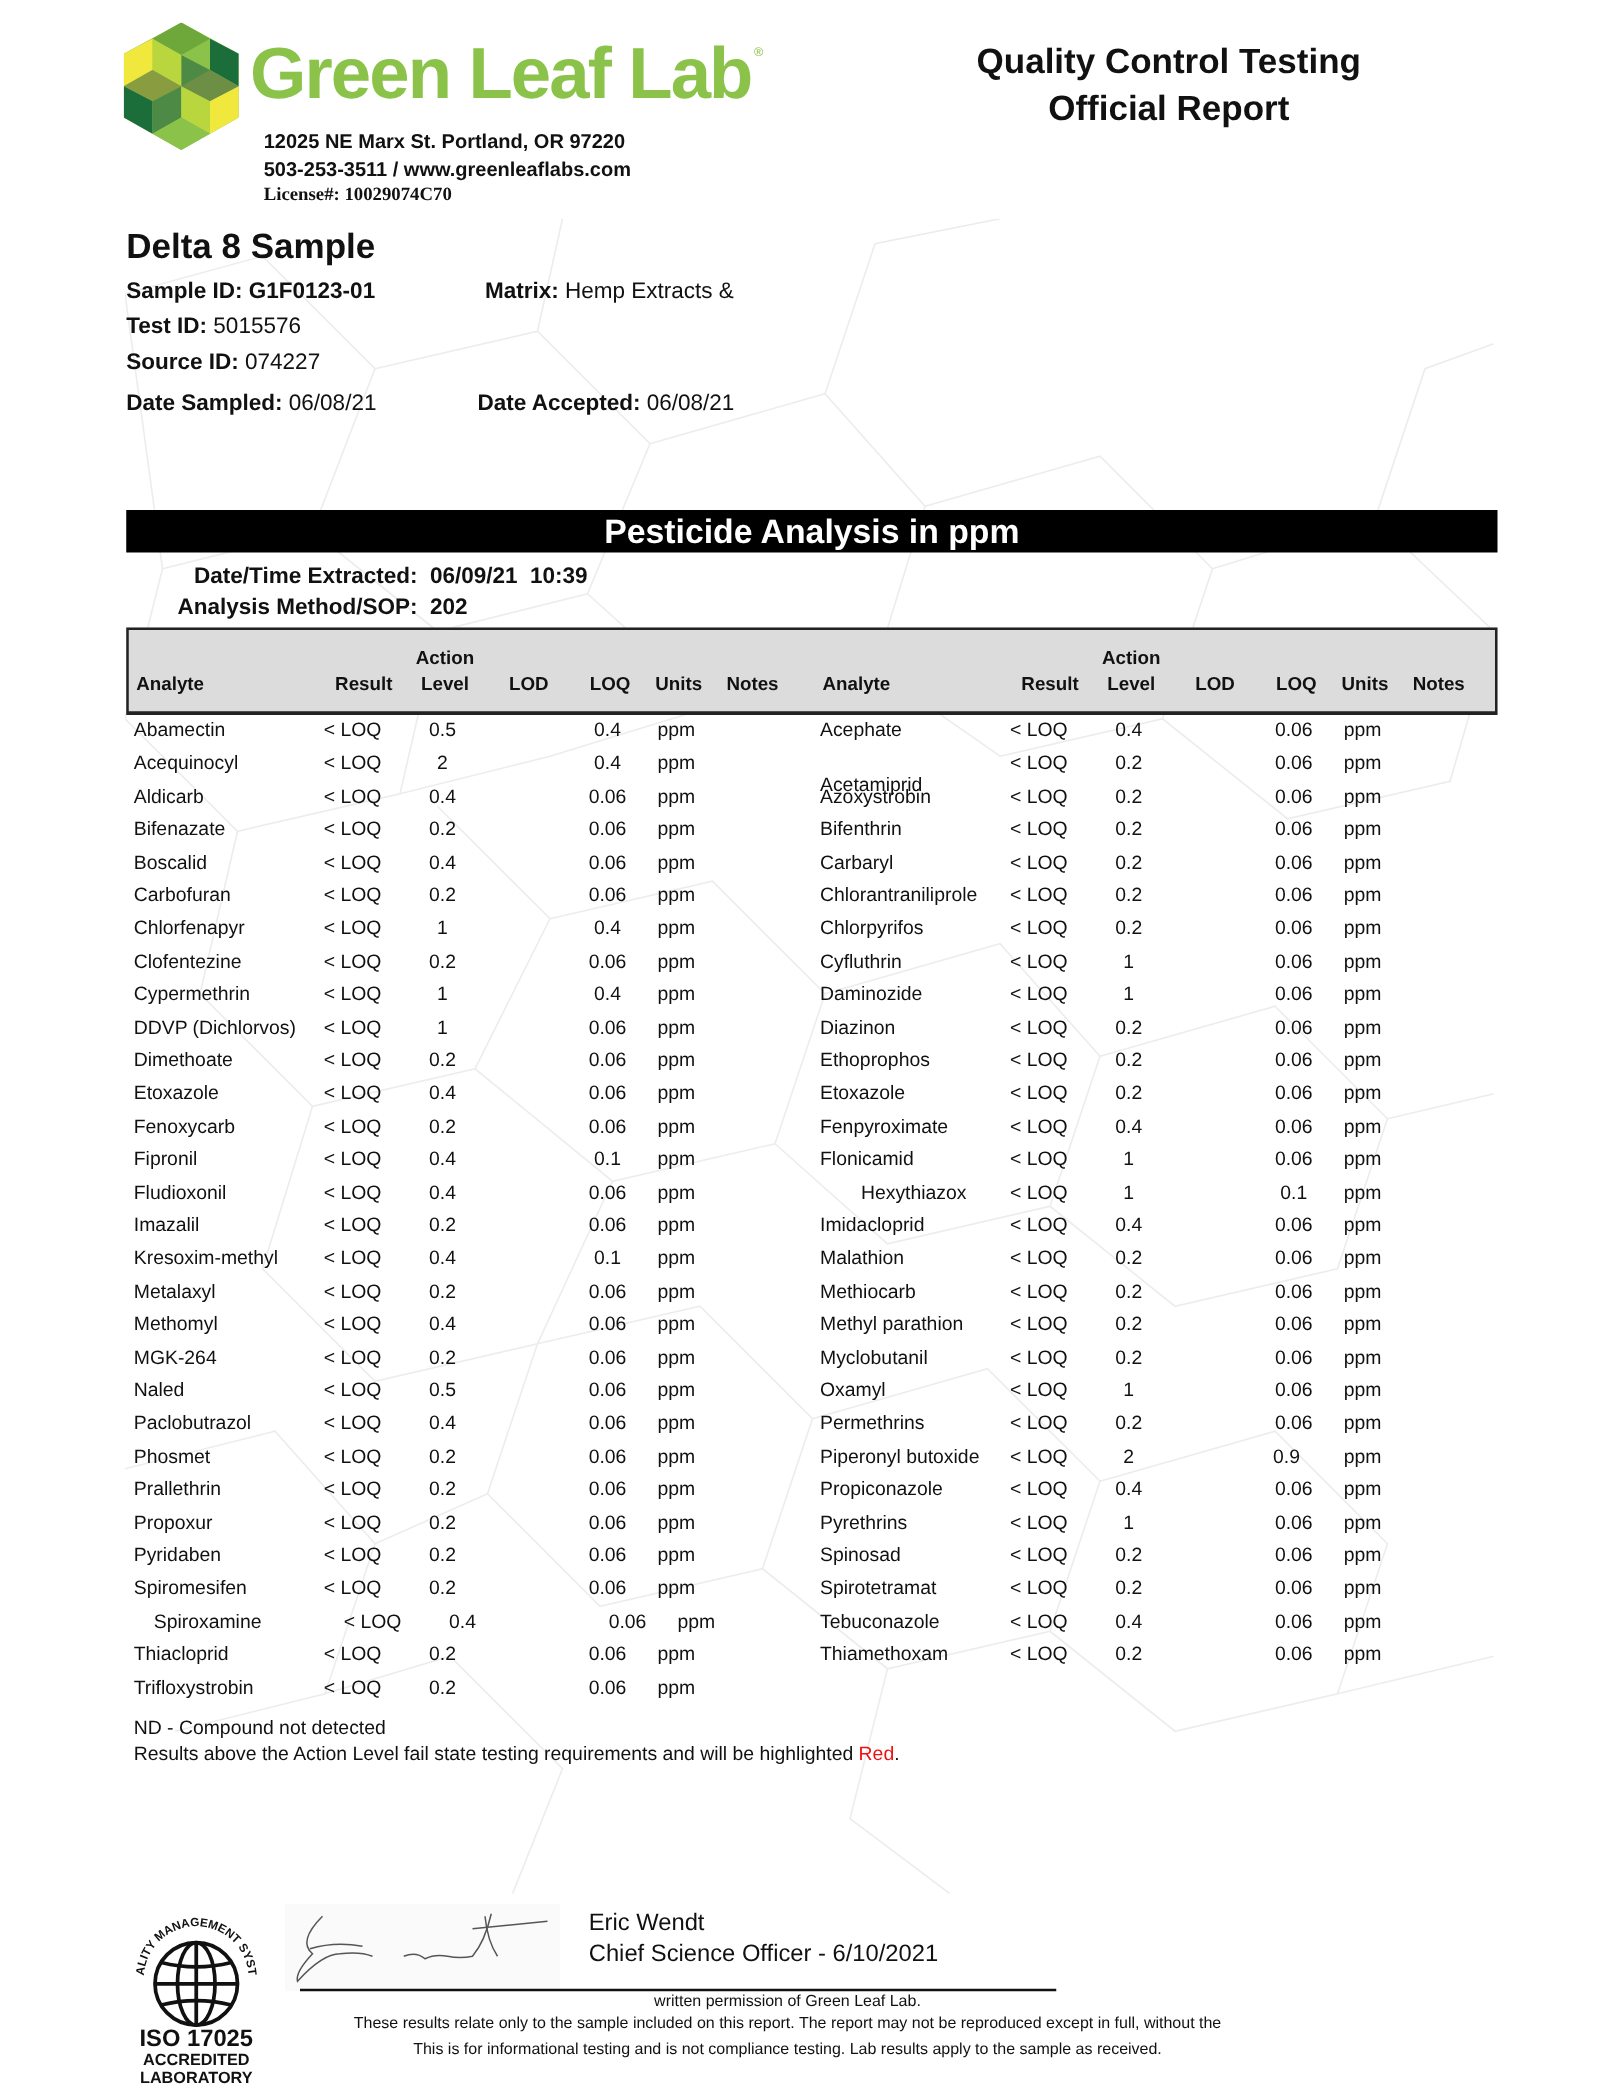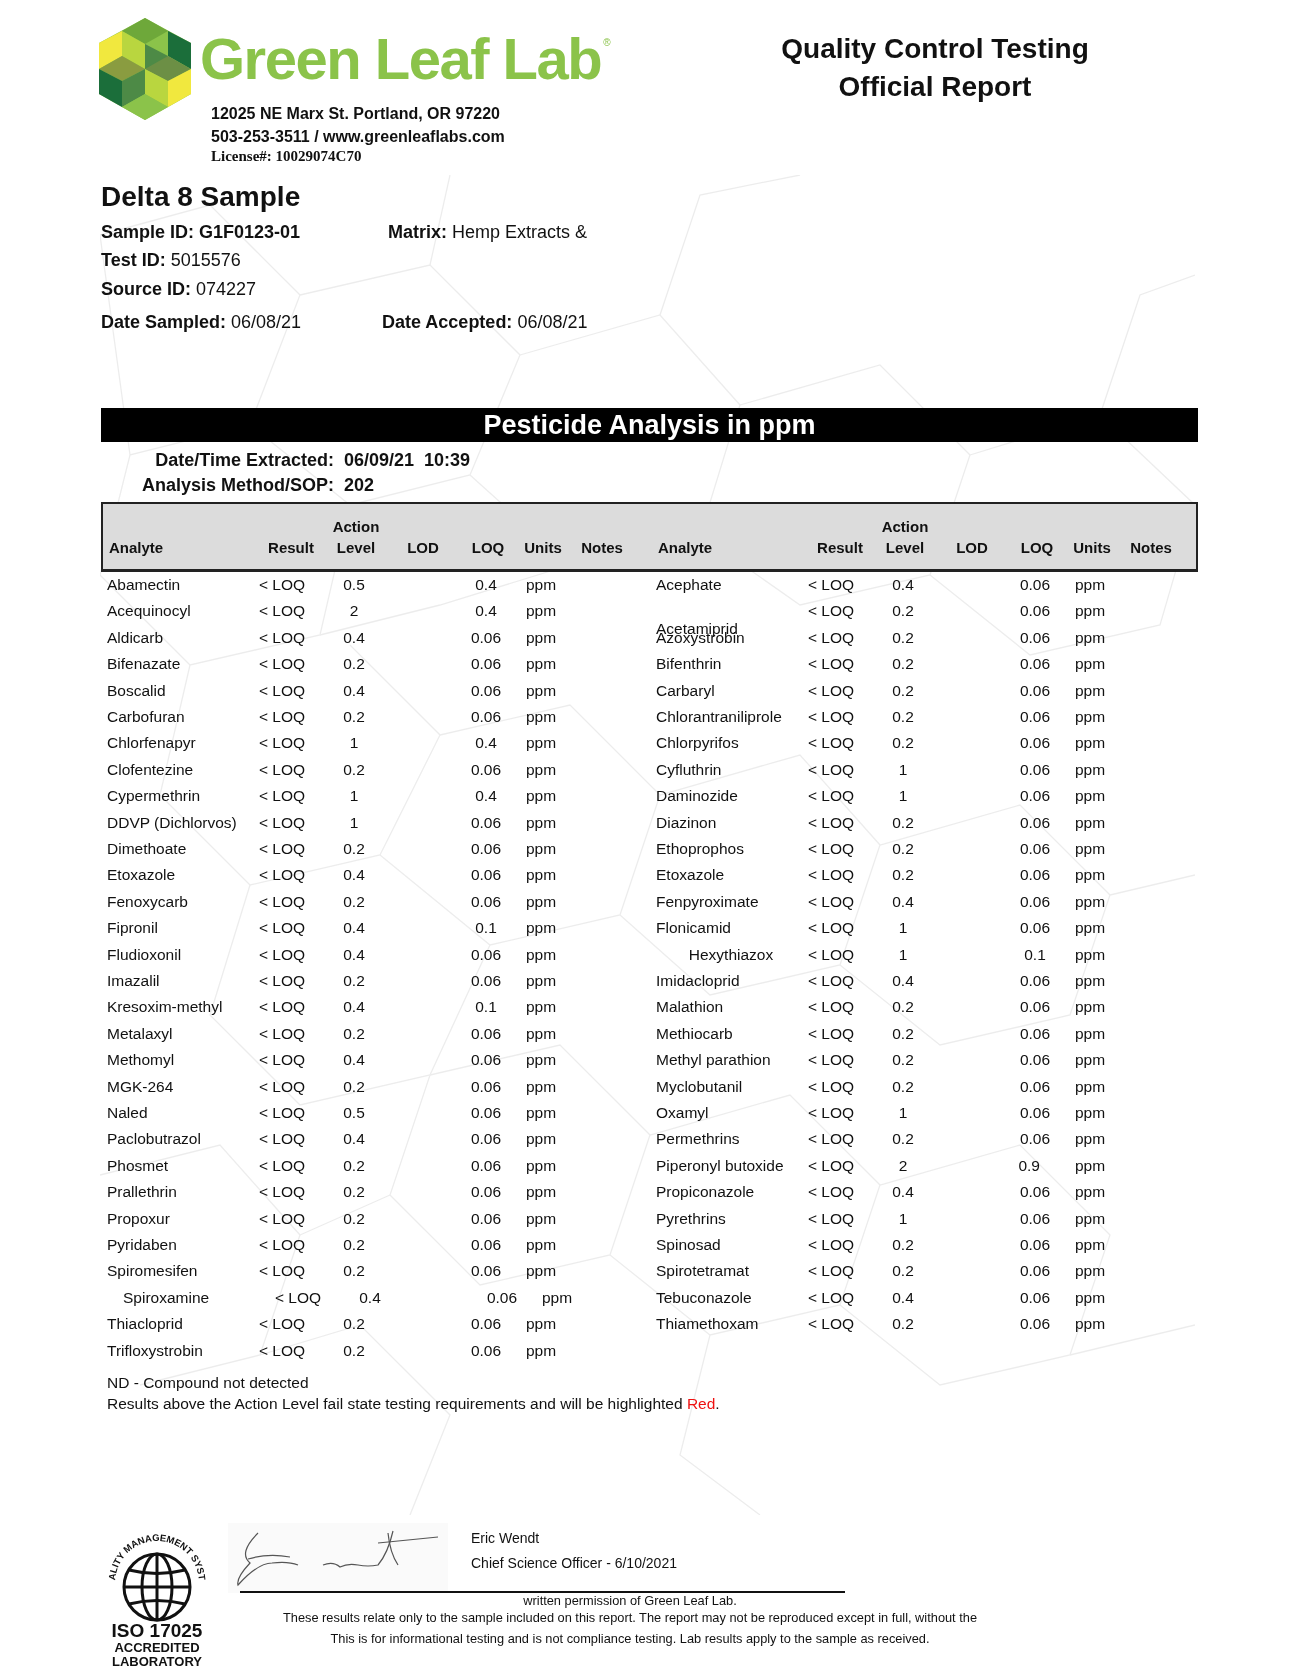--- a/index.html
+++ b/index.html
@@ -34,21 +34,21 @@
   .rows { left: 101px; top: 572px; width: 1097px; }
   .row { position: absolute; height: 26px; font-size: 15.5px; line-height: 26px; white-space: nowrap; }
   .cell { position: absolute; top: 0; }
 
   .notes { left: 107px; top: 1372px; font-size: 15.5px; line-height: 21px; }
   .red { color: #ee1111; }
 
   
   .iso { left: 101px; top: 1525px; width: 112px; height: 145px; }
   .sig { left: 228px; top: 1523px; width: 220px; height: 70px; background: #fafafa; }
-  .signer { left: 471px; top: 1526px; font-size: 14px; line-height: 25px; }
+  .signer { left: 471px; top: 1526px; font-size: 19px; line-height: 25px; }
   .sig-line { left: 240px; top: 1591px; width: 605px; height: 2px; background: #111; }
   .disclaimer { left: 240px; top: 1592px; width: 780px; font-size: 12.8px; text-align: center; line-height: 17px; }
   .disclaimer2 { left: 240px; top: 1630px; width: 780px; font-size: 12.8px; text-align: center; line-height: 17px; }
 </style>
 </head>
 <body>
 
 <svg class="bg-pattern" viewBox="0 0 1095 1340" preserveAspectRatio="none">
   <g stroke="#dedede" stroke-width="1.3" fill="none">
     <path d="M0 60 L110 30 L200 120 L150 250 L30 280 Z"></path>

